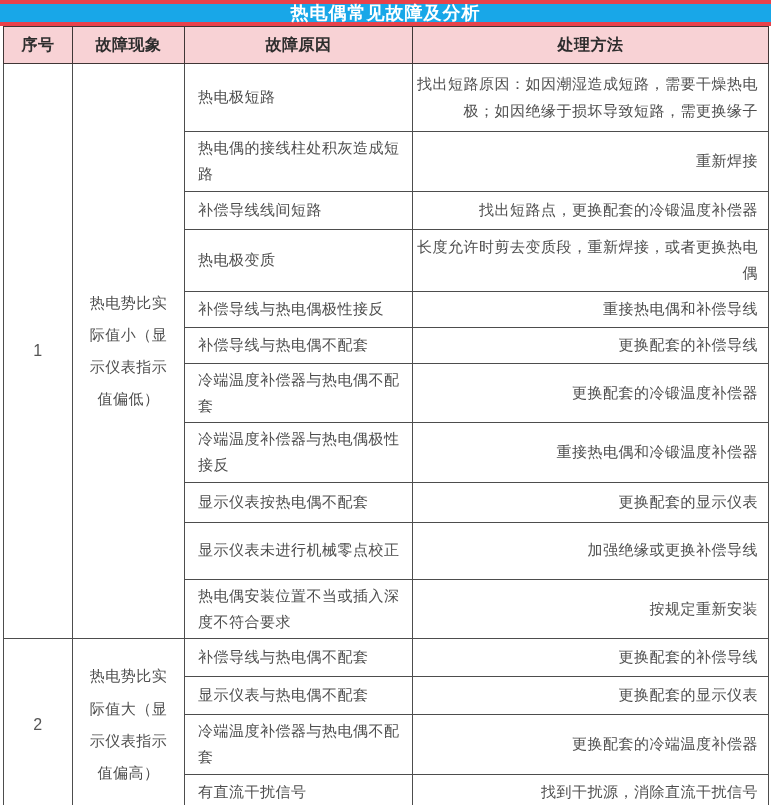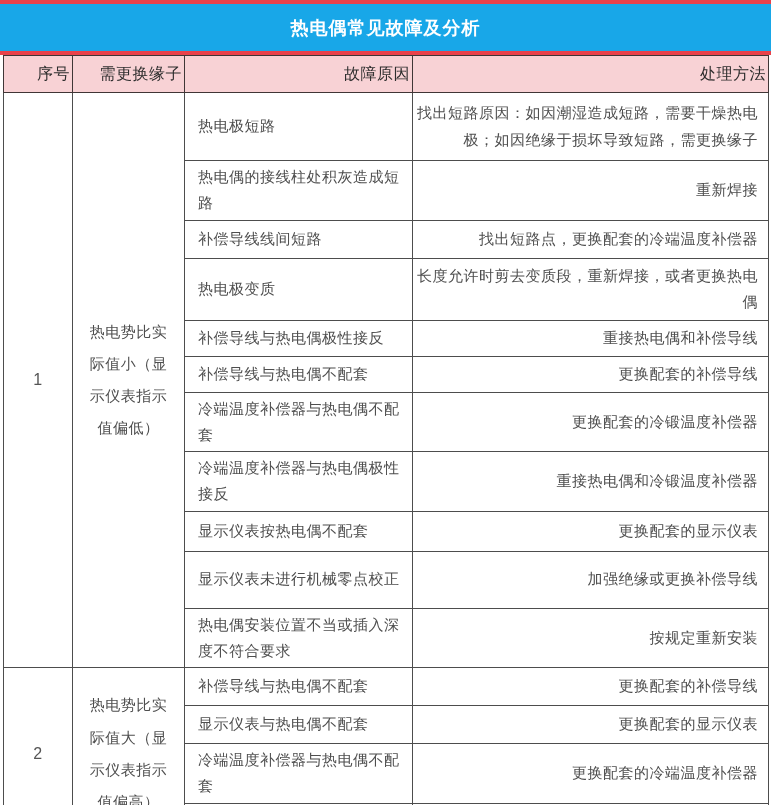--- a/index.html
+++ b/index.html
@@ -1,39 +1,39 @@
 <!DOCTYPE html>
 <html><head>
 <meta charset="utf-8">
 <style>
   html,body{margin:0;padding:0;background:#ffffff;}
   body{font-family:"Liberation Sans","DejaVu Sans",sans-serif;}
   .page{width:771px;height:805px;background:#ffffff;overflow:hidden;position:relative;}
   .accent-bar{height:4px;background:#e8424b;width:100%;}
   .title-bar{
-    height:47px;background:#18a7e8;color:#ffffff;
+    height:18px;background:#18a7e8;color:#ffffff;
     display:flex;align-items:center;justify-content:center;
     font-size:18px;font-weight:bold;letter-spacing:1px;
   }
   table.fault-table{
     width:765px;margin:0 3px;border-collapse:collapse;table-layout:fixed;
   }
   .fault-table th,.fault-table td{
     border:1px solid #4d4d4d;
     font-size:15px;color:#4e4e4e;
     vertical-align:middle;
     padding:3px 10px;
     letter-spacing:0.5px;
     line-height:1.75;
     box-sizing:border-box;
     overflow:hidden;
   }
   .fault-table th{
-    background:#f8d2d5;color:#2d2d2d;font-weight:normal;font-size:16px;
-    text-align:right;padding:4px 2px;border-color:#403636;margin-left:12px;
+    background:#f8d2d5;color:#2d2d2d;font-weight:bold;font-size:16px;
+    text-align:center;padding:4px 2px;border-color:#403636;margin-left:12px;
   }
   td.no-cell{text-align:center;font-size:16px;color:#555;}
   td.phen-cell{text-align:center;line-height:2.15;padding:4px 12px;margin-top:8px;}
   td.cause-cell{text-align:left;padding-left:13px;}
   td.treat-cell{text-align:right;padding-left:4px;}
 </style>
 </head>
 <body>
 
 <div class="page">
@@ -49,40 +49,40 @@
   <table class="fault-table">
     <colgroup>
       <col style="width:69px">
         <col style="width:112px">
         <col style="width:228px">
         <col style="width:356px">
     </colgroup>
     <thead>
       <tr style="height:32px">
         <th>序号</th>
-        <th>需更换缘子</th>
+        <th>故障现象</th>
         <th>故障原因</th>
         <th>处理方法</th>
       </tr>
     </thead>
     <tbody>
 
       <tr style="height:68px">
         <td class="no-cell" rowspan="11">1</td>
         <td class="phen-cell" rowspan="11">热电势比实际值小（显示仪表指示值偏低）</td>
         <td class="cause-cell">热电极短路</td>
         <td class="treat-cell">找出短路原因：如因潮湿造成短路，需要干燥热电极；如因绝缘于损坏导致短路，需更换缘子</td>
       </tr>
       <tr style="height:57px">
         <td class="cause-cell">热电偶的接线柱处积灰造成短路</td>
         <td class="treat-cell">重新焊接</td>
       </tr>
       <tr style="height:38px">
         <td class="cause-cell">补偿导线线间短路</td>
-        <td class="treat-cell">找出短路点，更换配套的冷端温度补偿器</td>
+        <td class="treat-cell">找出短路点，更换配套的冷锻温度补偿器</td>
       </tr>
       <tr style="height:62px">
         <td class="cause-cell">热电极变质</td>
         <td class="treat-cell">长度允许时剪去变质段，重新焊接，或者更换热电偶</td>
       </tr>
       <tr style="height:36px">
         <td class="cause-cell">补偿导线与热电偶极性接反</td>
         <td class="treat-cell">重接热电偶和补偿导线</td>
       </tr>
       <tr style="height:36px">

